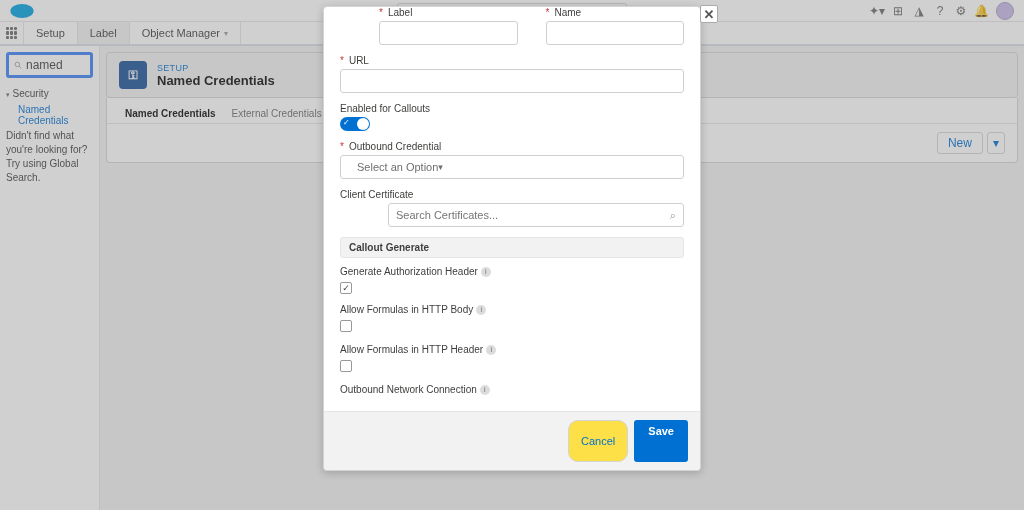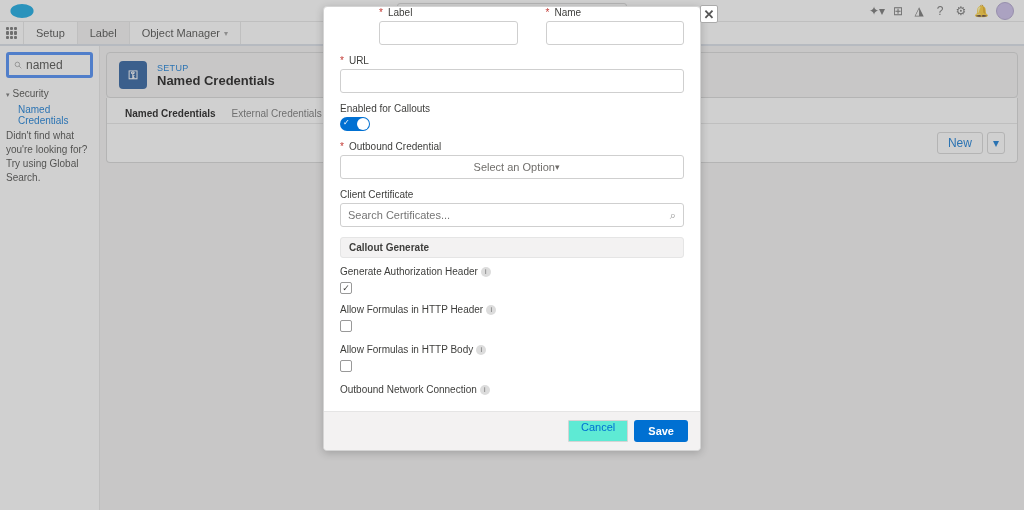--- a/index.html
+++ b/index.html
@@ -50,34 +50,34 @@
 .overlay { position: absolute; inset: 0; background: rgba(120,120,120,0.35); display: flex; justify-content: center; align-items: flex-start; }
 .modal { width: 378px; background: #fff; border: 1px solid #d4d4d4; border-radius: 4px; margin-top: 6px; display: flex; flex-direction: column; max-height: 498px; position: relative; box-shadow: 0 2px 8px rgba(0,0,0,0.2); }
 .modal-close { position: absolute; right: -18px; top: -2px; width: 18px; height: 18px; border: 1px solid #aaa; border-radius: 2px; background: #fff; display: flex; align-items: center; justify-content: center; font-size: 13px; cursor: pointer; color: #555; font-weight: bold; }
 .modal-title { text-align: center; font-size: 13px; font-weight: 500; padding: 12px 0 10px 0; color: #080707; }
 .modal-body { padding: 0 16px 6px 16px; overflow-y: auto; font-size: 11px; }
 .mrow { display: flex; gap: 28px; margin-left: 39px; }
 .mfield { flex: 1; margin-bottom: 10px; }
 .mlabel { font-size: 10px; color: #3e3e3c; margin-bottom: 3px; display: flex; align-items: center; gap: 3px; }
 .req::before { content: "*"; color: #c23934; margin-right: 2px; }
 .minput, .mselect { width: 100%; border: 1px solid #cfcfcf; border-radius: 3px; padding: 5px 7px; font-size: 11px; background: #fff; color: #706e6b; }
-.mselect { display: flex; justify-content: center; align-items: center; cursor: pointer; padding-left: 16px; }
+.mselect { display: flex; justify-content: flex-start; align-items: center; cursor: pointer; padding-left: 16px; }
 .mselect .chev { font-size: 9px; color: #706e6b; }
-.search-inside { position: relative; }
+.search-inside { position: relative; margin-left: 48px; }
 .search-inside .mag { position: absolute; right: 8px; top: 50%; transform: translateY(-50%); font-size: 11px; color: #999; }
 
 .section-head { background: #f3f2f2; border: 1px solid #e5e5e5; border-radius: 3px; padding: 4px 8px; font-size: 10px; font-weight: 600; color: #3e3e3c; margin: 2px 0 8px 0; }
 .toggle { width: 30px; height: 14px; border-radius: 8px; background: #0070d2; position: relative; margin-top: 3px; }
 .toggle .knob { position: absolute; right: 1px; top: 1px; width: 12px; height: 12px; border-radius: 50%; background: #fff; }
 .toggle .chk { position: absolute; left: 3px; top: 1px; color: #fff; font-size: 8px; }
 .chkbox { width: 12px; height: 12px; border: 1px solid #999; border-radius: 2px; display: inline-flex; align-items: center; justify-content: center; font-size: 9px; color: #3e3e3c; margin-top: 2px; cursor: pointer; }
 .help-dot { width: 10px; height: 10px; border-radius: 50%; background: #dcdcdc; color: #6b6b6b; font-size: 7px; display: inline-flex; align-items: center; justify-content: center; cursor: default; }
 
 .modal-footer { border-top: 1px solid #e5e5e5; padding: 8px 12px; display: flex; justify-content: flex-end; gap: 6px; background: #f3f2f2; border-radius: 0 0 4px 4px; }
-.btn-cancel { border: 1px solid #d4d4d4; background: #5eead4; color: #0070d2; font-size: 11px; padding: 0 12px; border-radius: 1px; cursor: pointer; }
+.btn-cancel { border: 1px solid #d4d4d4; background: #fde047; color: #0070d2; font-size: 11px; padding: 14px 12px; border-radius: 10px; cursor: pointer; }
 .btn-save { border: none; background: #0070d2; color: #fff; font-size: 11px; padding: 5px 14px; border-radius: 3px; cursor: pointer; font-weight: bold; }
 </style>
 </head>
 <body>
 
 <div class="topbar">
   <svg class="cloud-logo" viewBox="0 0 40 28">
       <ellipse cx="20" cy="14" rx="18" ry="11" fill="#00a1e0"></ellipse>
     </svg>
   <div class="search-setup">
@@ -212,29 +212,29 @@
       <div class="mfield">
         <div class="mlabel">
             <span>Generate Authorization Header</span>
             <span class="help-dot">i</span>
           </div>
         <div class="chkbox">✓</div>
       </div>
 
       <div class="mfield">
         <div class="mlabel">
+            <span>Allow Formulas in HTTP Body</span>
+            <span class="help-dot">i</span>
+          </div>
+        <div class="chkbox"></div>
+      </div>
+
+      <div class="mfield">
+        <div class="mlabel">
             <span>Allow Formulas in HTTP Header</span>
-            <span class="help-dot">i</span>
-          </div>
-        <div class="chkbox"></div>
-      </div>
-
-      <div class="mfield">
-        <div class="mlabel">
-            <span>Allow Formulas in HTTP Body</span>
             <span class="help-dot">i</span>
           </div>
         <div class="chkbox"></div>
       </div>
 
       <div class="mfield">
         <div class="mlabel">
             <span>Outbound Network Connection</span>
             <span class="help-dot">i</span>
           </div>

